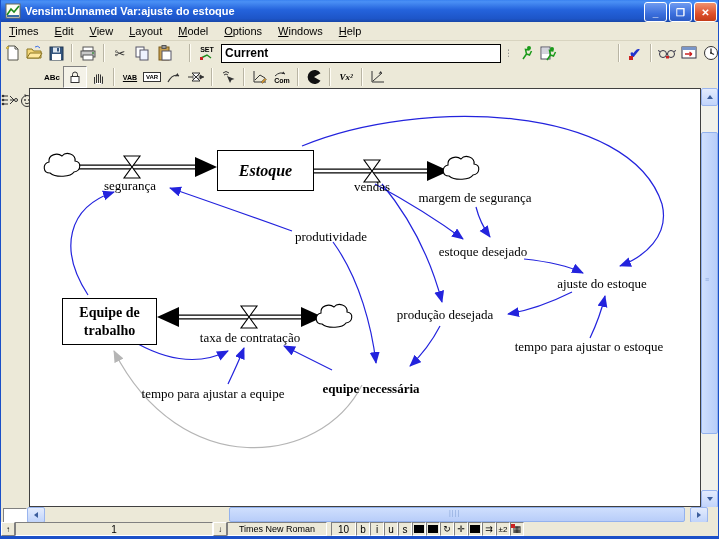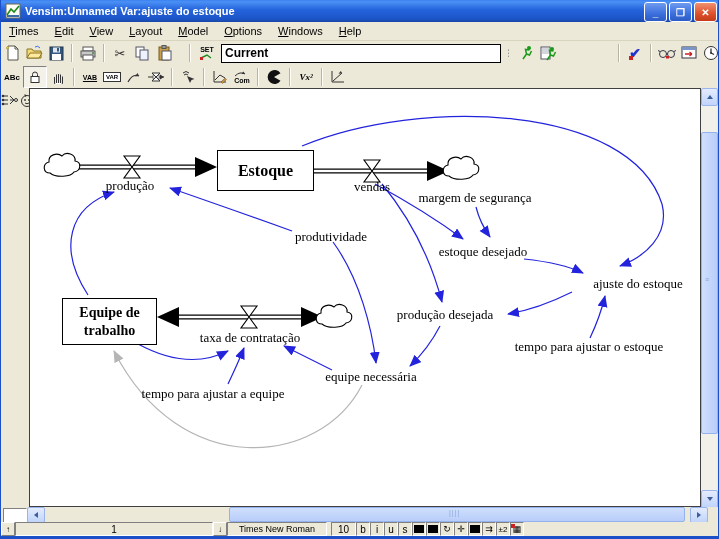--- a/index.html
+++ b/index.html
@@ -17,21 +17,21 @@
     background:linear-gradient(to bottom,#6f9bf0,#3b6fdd 60%,#2c5bc4);}
   .wbtn.close{background:linear-gradient(to bottom,#f0926f,#dd4f2b 60%,#c43c18);}
   
   .menubar{position:absolute;left:0;top:22px;width:719px;height:18px;background:#ece9d8;
     display:flex;align-items:center;border-bottom:1px solid #d8d4c0;}
   .menu-item{display:inline-block;padding:2px 8px;color:#000;}
   .menu-item::first-letter{text-decoration:underline;}
   
   .toolbar1{position:absolute;left:0;top:40px;width:719px;height:26px;display:flex;align-items:center;}
   .toolbar2{position:absolute;left:0;top:66px;width:660px;height:22px;display:flex;align-items:center;
-    border-bottom:1px solid #c9c5b2;}
+    border-bottom:1px solid #c9c5b2;padding-left:40px;}
   .tb{width:22px;height:20px;display:flex;align-items:center;justify-content:center;flex:0 0 auto;}
   .tb svg{display:block;}
   .sep{width:1px;height:18px;background:#b9b5a4;border-right:1px solid #fffdf5;margin:0 4px;flex:0 0 auto;}
   .combo{width:272px;height:17px;border:1px solid #000;background:#fff;margin-left:2px;
     padding:0 3px;font-weight:bold;font-size:12px;line-height:17px;overflow:hidden;flex:0 0 auto;}
   .dots{color:#777;font-size:9px;margin:0 3px;flex:0 0 auto;}
   .pressed{border:1px solid;border-color:#808080 #fff #fff #808080;background:#f4f2e8;}
   .tinytext{font-size:7px;font-weight:bold;line-height:7px;text-align:center;}
   
   .sidebar{position:absolute;left:0;top:88px;width:28px;height:419px;background:#ece9d8;
@@ -439,37 +439,37 @@
         <use href="#cloud" x="305" y="227"></use>
       </g>
 
       <g fill="#fff" stroke="#000" stroke-width="1.1">
         <path d="M94,67 L110,67 L102,78 Z M94,89 L110,89 L102,78 Z"></path>
         <path d="M334,71 L350,71 L342,82 Z M334,93 L350,93 L342,82 Z"></path>
         <path d="M211,217 L227,217 L219,228 Z M211,239 L227,239 L219,228 Z"></path>
       </g>
     </svg>
 
-    <div class="stock" style="left:187px;top:61px;width:95px;height:39px;font-size:16px;">
+    <div class="stock" style="left:187px;top:61px;width:95px;height:39px;font-size:16px;font-style:italic;">
       <span>Estoque</span>
     </div>
     <div class="stock" style="left:32px;top:209px;width:93px;height:45px;font-size:14px;">
       <span class="prewrap">Equipe de
 trabalho</span>
     </div>
 
-    <span class="vlabel" style="left:100px;top:97px;">produção</span>
+    <span class="vlabel" style="left:100px;top:97px;">segurança</span>
     <span class="vlabel" style="left:342px;top:98px;">vendas</span>
     <span class="vlabel" style="left:445px;top:109px;">margem de segurança</span>
     <span class="vlabel" style="left:301px;top:148px;">produtividade</span>
     <span class="vlabel" style="left:453px;top:163px;">estoque desejado</span>
-    <span class="vlabel" style="left:572px;top:195px;margin-left:36px;">ajuste do estoque</span>
+    <span class="vlabel" style="left:572px;top:195px;">ajuste do estoque</span>
     <span class="vlabel" style="left:415px;top:226px;">produção desejada</span>
     <span class="vlabel" style="left:559px;top:258px;text-align:right;">tempo para ajustar o estoque</span>
-    <span class="vlabel" style="left:341px;top:288px;">equipe necessária</span>
+    <span class="vlabel" style="left:341px;top:300px;font-weight:bold;">equipe necessária</span>
     <span class="vlabel" style="left:220px;top:249px;">taxa de contratação</span>
     <span class="vlabel" style="left:183px;top:305px;">tempo para ajustar a equipe</span>
   </div>
 
   <div class="vscroll">
     <span class="scr-btn" style="left:0;top:0;width:15px;height:16px;">
         <span class="tri up"></span>
       </span>
     <span class="scr-thumb" style="left:0;top:44px;width:15px;height:300px;"></span>
     <span class="grip" style="left:4px;top:188px;">≡</span>

